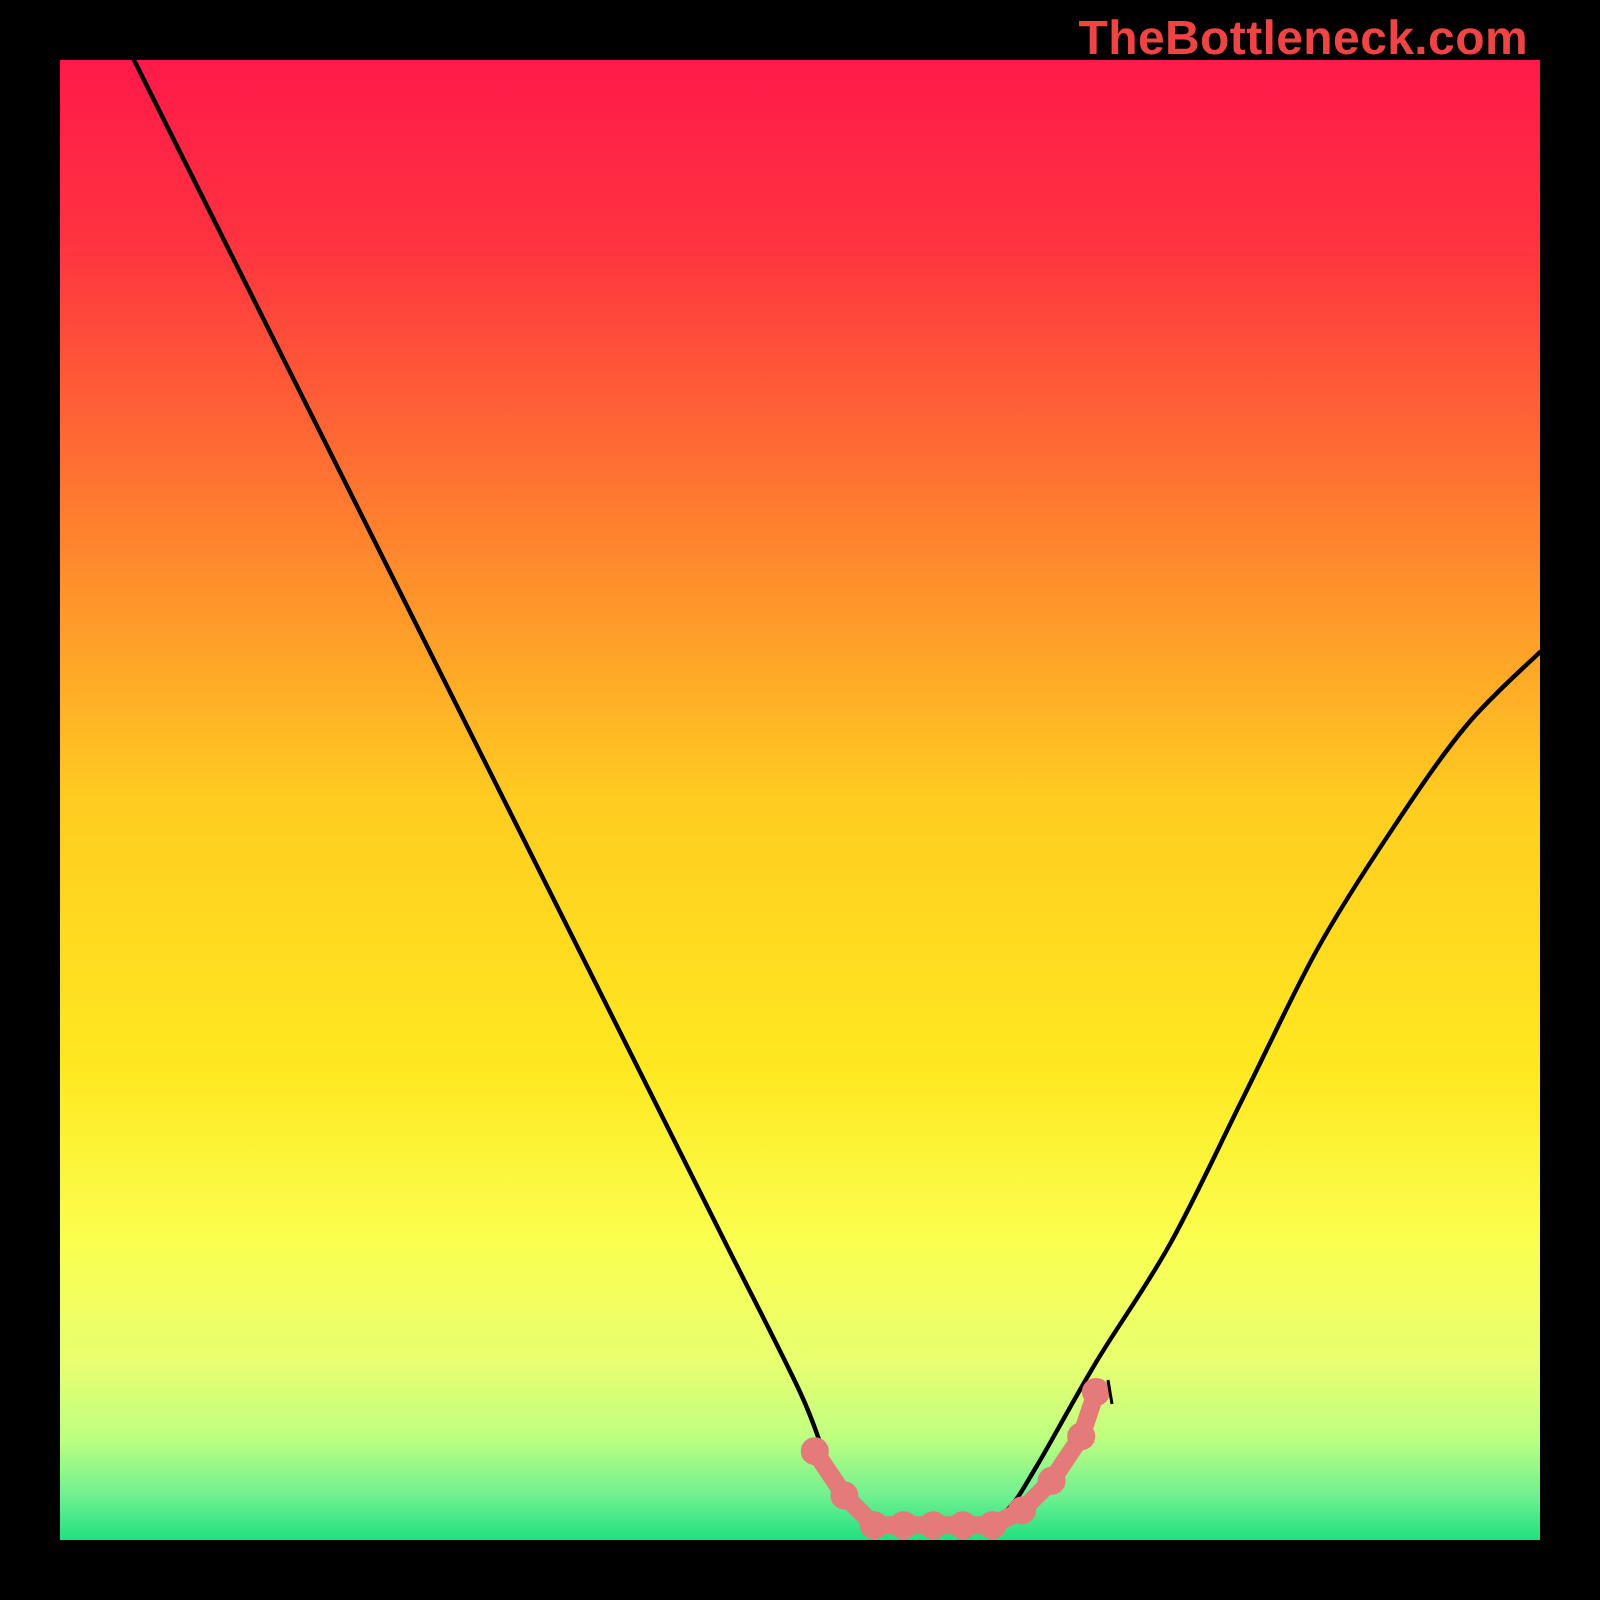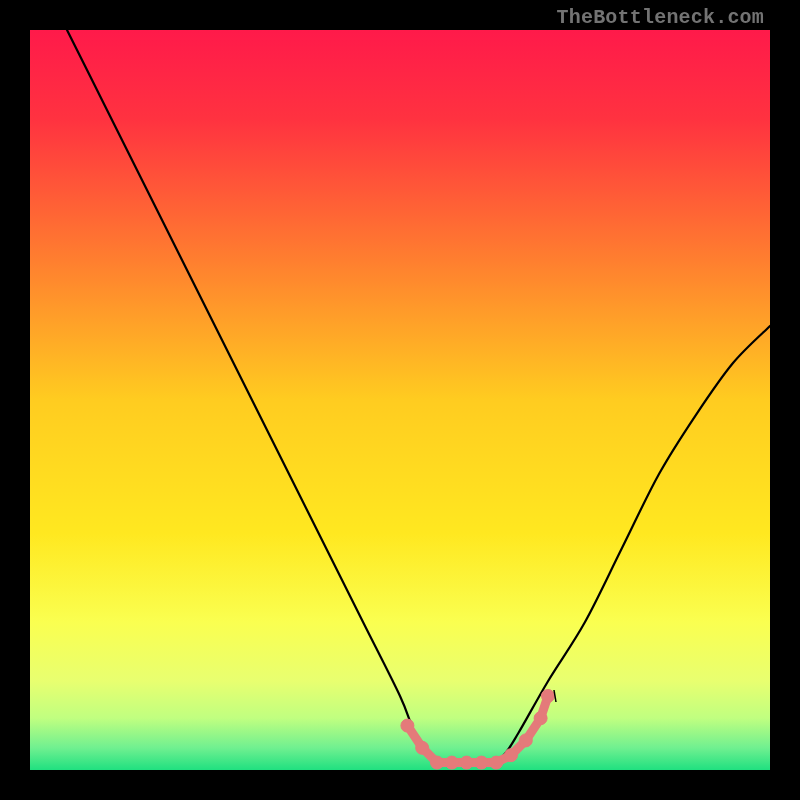--- a/index.html
+++ b/index.html
@@ -18,24 +18,24 @@
     height: 740px;
   }
   .gradient-bg {
     position: absolute;
     left: 0; top: 0; width: 100%; height: 100%;
   }
   .watermark {
     position: absolute;
     top: 6px;
     right: 36px;
-    font-family: Liberation Mono, monospace;
-    font-size: 20px;
+    font-family: Liberation Sans, sans-serif;
+    font-size: 24px;
     font-weight: bold;
-    color: #737373;
+    color: #ef4444;
     letter-spacing: 0.2px;
   }
   svg.curve {
     position: absolute;
     left: 0; top: 0;
     width: 100%; height: 100%;
     overflow: visible;
   }
 </style>
 </head>

